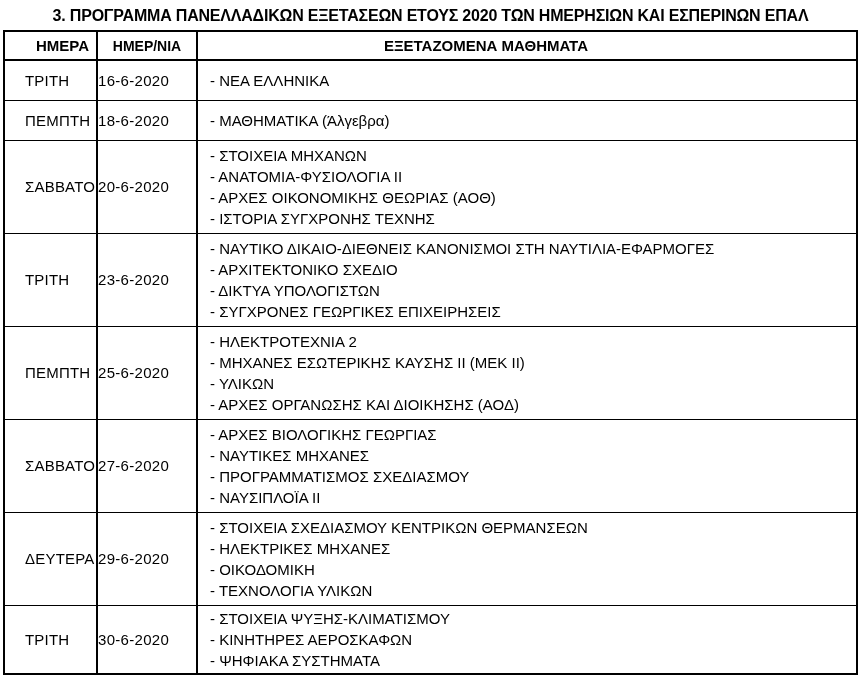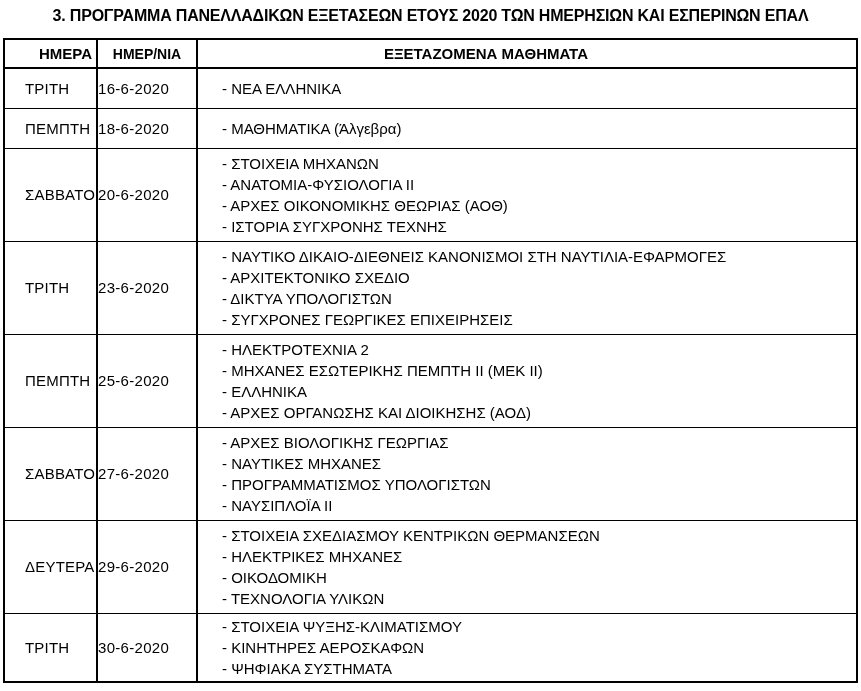--- a/index.html
+++ b/index.html
@@ -10,21 +10,21 @@
     width: 861px;
     height: 691px;
     background: #ffffff;
     color: #000000;
     font-family: "Liberation Sans", sans-serif;
     overflow: hidden;
   }
   .page-title {
     margin: 0;
     padding-top: 6px;
-    height: 38px;
+    height: 30px;
     text-align: center;
     font-size: 16px;
     font-weight: bold;
     letter-spacing: -0.2px;
     line-height: 20px;
     box-sizing: border-box;
   }
   table.schedule {
     border-collapse: collapse;
     table-layout: fixed;
@@ -37,22 +37,22 @@
   col.c-subj { width: 660px; }
   th {
     border: 2px solid #000000;
     font-weight: bold;
     font-size: 15px;
     height: 27px;
     padding: 0;
     background: #ffffff;
   }
   th.h-day {
-    text-align: left;
-    padding-left: 34px;
+    text-align: center;
+    padding-left: 24px;
   }
   th.h-date {
     font-size: 14px;
   }
   th.h-subjects {
     text-align: right;
     padding-right: 268px; 
   }
   td {
     border: 2px solid #000000;
@@ -64,21 +64,21 @@
   }
   td.day {
     padding-left: 20px;
     letter-spacing: 0.2px;
     margin-left: 16px;
   }
   td.date {
     letter-spacing: 0.3px;
   }
   td.subjects {
-    padding-left: 24px;
+    padding-left: 12px;
   }
   .subject {
     line-height: 21px;
     white-space: nowrap;
   }
   .subject:empty { display: none; }
   tr.h1 { height: 40px; }
   tr.h3 { height: 69px; }
   tr.h4 { height: 93px; }
 </style>
@@ -135,32 +135,32 @@
         <div class="subject">- ΑΡΧΙΤΕΚΤΟΝΙΚΟ ΣΧΕΔΙΟ</div>
         <div class="subject">- ΔΙΚΤΥΑ ΥΠΟΛΟΓΙΣΤΩΝ</div>
         <div class="subject">- ΣΥΓΧΡΟΝΕΣ ΓΕΩΡΓΙΚΕΣ ΕΠΙΧΕΙΡΗΣΕΙΣ</div>
       </td>
     </tr>
     <tr class="h4">
       <td class="day">ΠΕΜΠΤΗ</td>
       <td class="date">25-6-2020</td>
       <td class="subjects">
         <div class="subject">- ΗΛΕΚΤΡΟΤΕΧΝΙΑ 2</div>
-        <div class="subject">- ΜΗΧΑΝΕΣ ΕΣΩΤΕΡΙΚΗΣ ΠΕΜΠΤΗ ΙΙ (ΜΕΚ ΙΙ)</div>
-        <div class="subject">- ΕΛΛΗΝΙΚΑ</div>
+        <div class="subject">- ΜΗΧΑΝΕΣ ΕΣΩΤΕΡΙΚΗΣ ΚΑΥΣΗΣ ΙΙ (ΜΕΚ ΙΙ)</div>
+        <div class="subject">- ΥΛΙΚΩΝ</div>
         <div class="subject">- ΑΡΧΕΣ ΟΡΓΑΝΩΣΗΣ ΚΑΙ ΔΙΟΙΚΗΣΗΣ (ΑΟΔ)</div>
       </td>
     </tr>
     <tr class="h4">
       <td class="day">ΣΑΒΒΑΤΟ</td>
       <td class="date">27-6-2020</td>
       <td class="subjects">
         <div class="subject">- ΑΡΧΕΣ ΒΙΟΛΟΓΙΚΗΣ ΓΕΩΡΓΙΑΣ</div>
         <div class="subject">- ΝΑΥΤΙΚΕΣ ΜΗΧΑΝΕΣ</div>
-        <div class="subject">- ΠΡΟΓΡΑΜΜΑΤΙΣΜΟΣ ΥΠΟΛΟΓΙΣΤΩΝ</div>
+        <div class="subject">- ΠΡΟΓΡΑΜΜΑΤΙΣΜΟΣ ΣΧΕΔΙΑΣΜΟΥ</div>
         <div class="subject">- ΝΑΥΣΙΠΛΟΪΑ ΙΙ</div>
       </td>
     </tr>
     <tr class="h4">
       <td class="day">ΔΕΥΤΕΡΑ</td>
       <td class="date">29-6-2020</td>
       <td class="subjects">
         <div class="subject">- ΣΤΟΙΧΕΙΑ ΣΧΕΔΙΑΣΜΟΥ ΚΕΝΤΡΙΚΩΝ ΘΕΡΜΑΝΣΕΩΝ</div>
         <div class="subject">- ΗΛΕΚΤΡΙΚΕΣ ΜΗΧΑΝΕΣ</div>
         <div class="subject">- ΟΙΚΟΔΟΜΙΚΗ</div>

